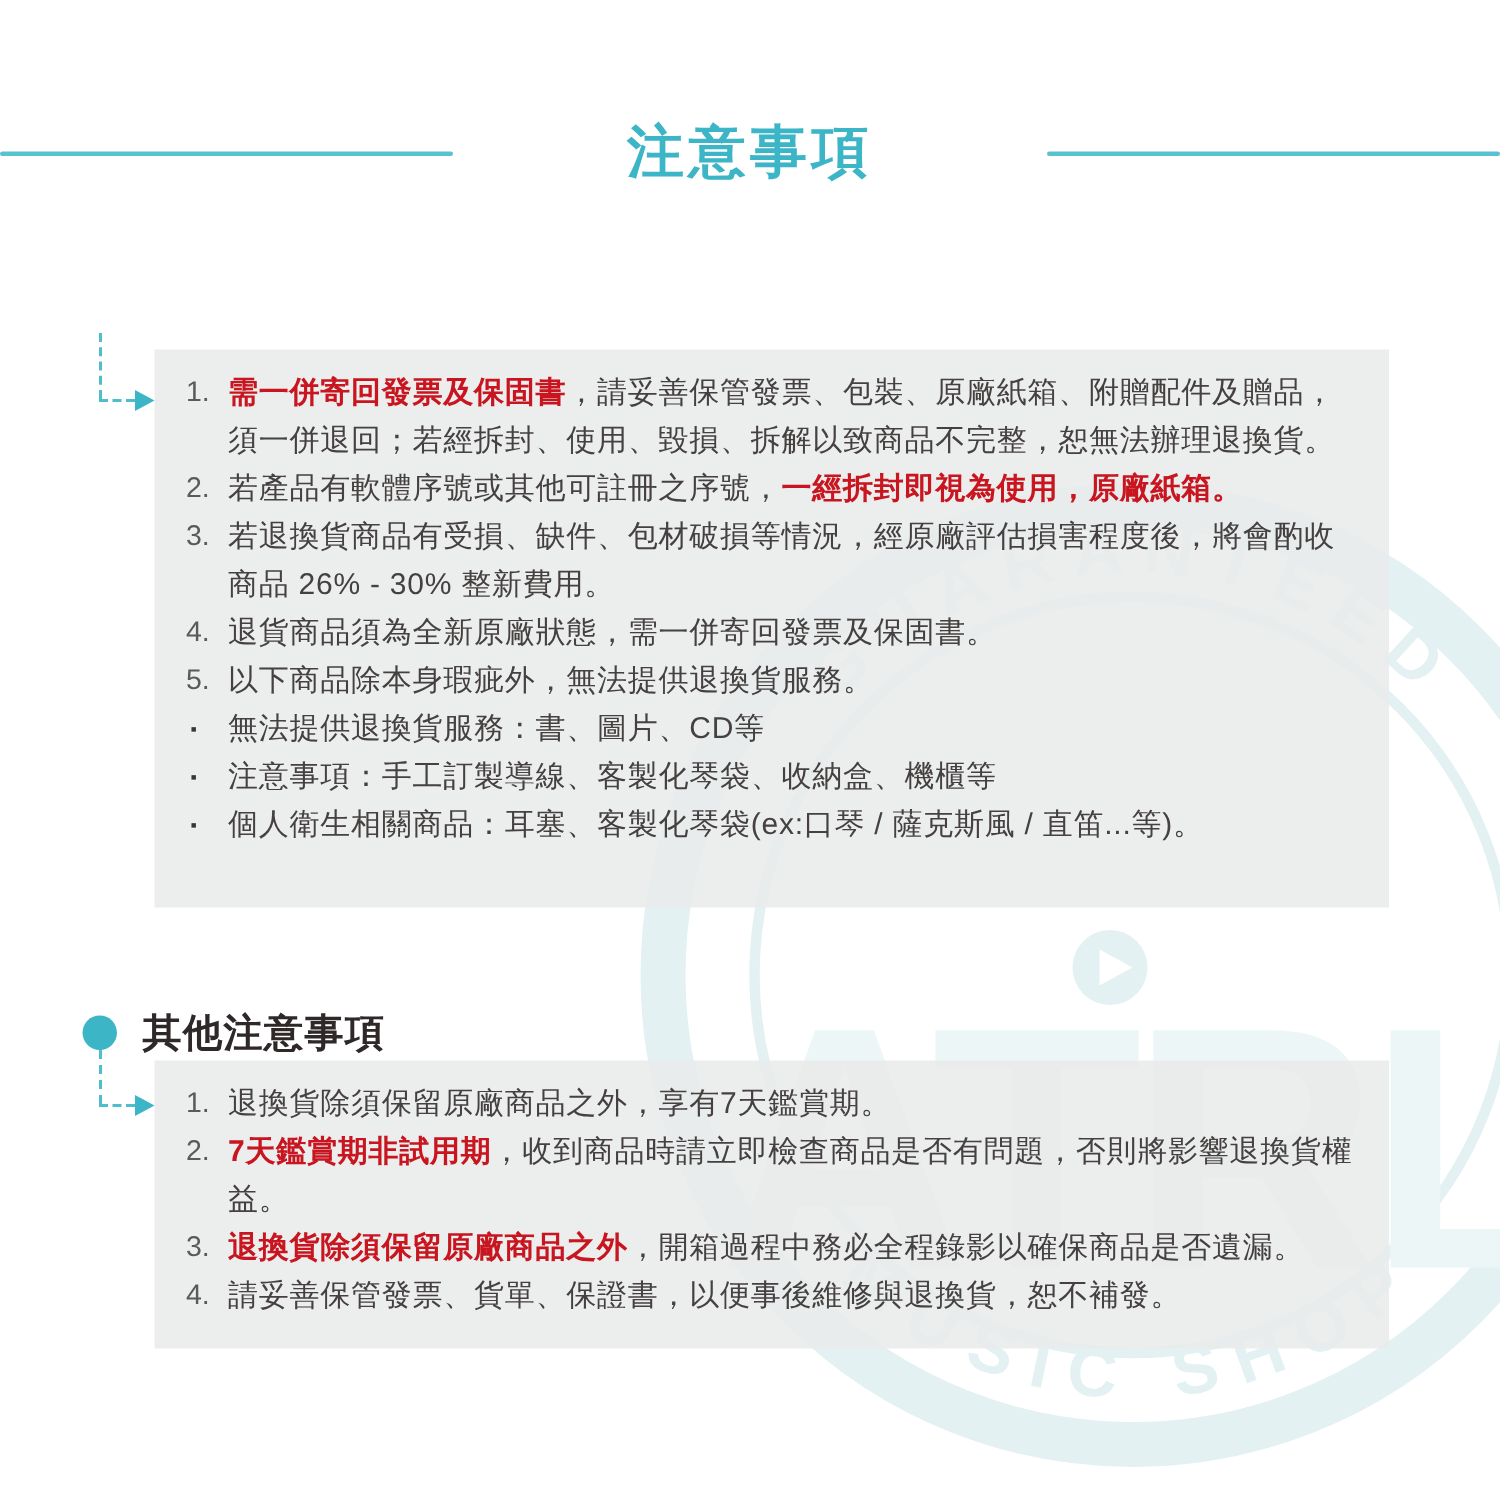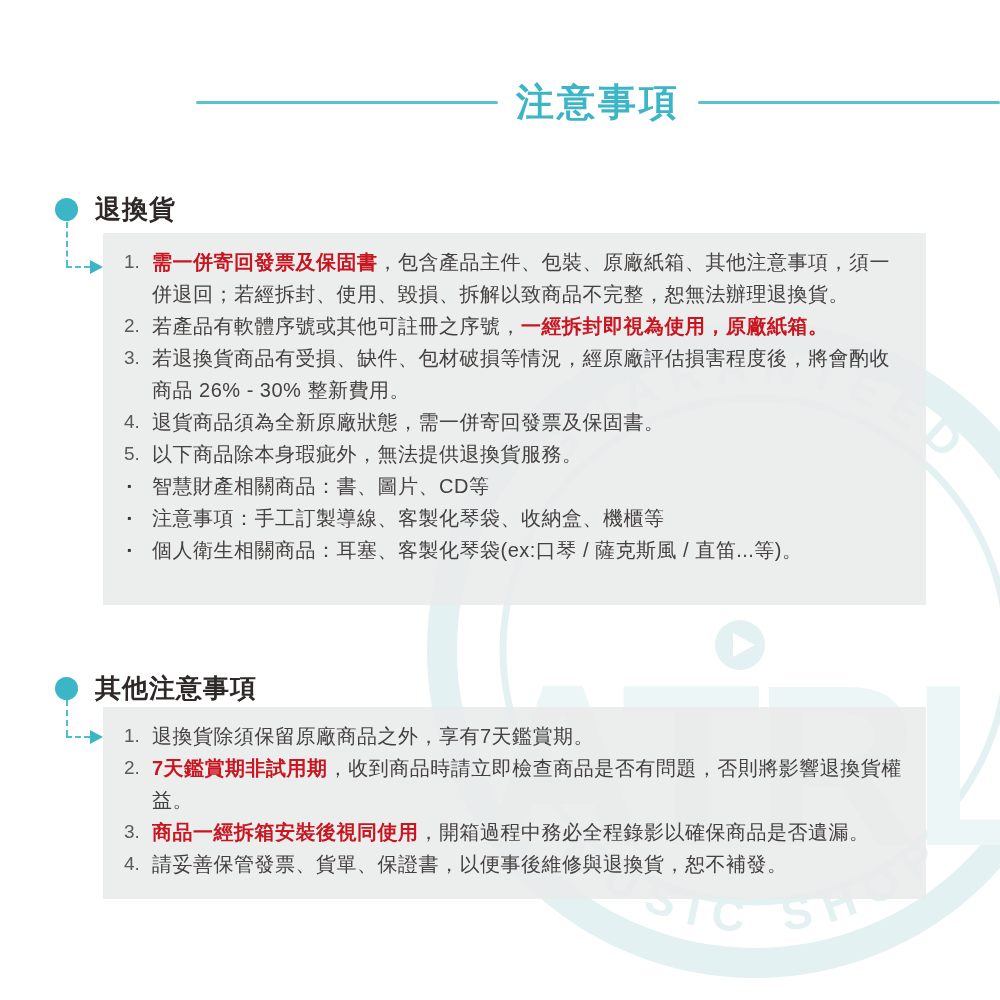--- a/index.html
+++ b/index.html
@@ -7,21 +7,21 @@
   body { font-family:"Liberation Sans","DejaVu Sans",sans-serif; }
   .page {
     position:relative; width:1000px; height:1000px; margin:0 auto;
     background:#ffffff; overflow:hidden;
   }
   
   .watermark { position:absolute; inset:0; z-index:0; pointer-events:none; }
   
   .title-row {
     position:absolute; top:82px; left:0; right:0; z-index:2;
-    display:flex; align-items:center; justify-content:flex-end; gap:18px;
+    display:flex; align-items:center; justify-content:space-between; gap:18px;
   }
   .title-rule { width:302px; height:3px; background:#58C2CF; border-radius:2px; }
   .page-title {
     font-size:38px; font-weight:bold; color:#3CB6C6; letter-spacing:3px;
     line-height:1.1; white-space:nowrap;
   }
   
   .sec-head {
     position:absolute; left:55px; z-index:2;
     display:flex; align-items:center; gap:17px;
@@ -87,51 +87,47 @@
     <circle cx="740" cy="645" r="25" fill="#E3F1F3"></circle>
     <polygon points="733,633 755,645 733,657" fill="#ffffff"></polygon>
   </svg>
 
   <div class="title-row">
     <span class="title-rule"></span>
     <h1 class="page-title">注意事項</h1>
     <span class="title-rule"></span>
   </div>
 
-  <div class="sec-head h1">
-    <span class="dot"></span>
-    <h2 class="sec-title">退換貨</h2>
-  </div>
   <div class="conn-v c1"></div>
   <div class="conn-h c1"></div>
   <div class="arrow-right a1"></div>
   <div class="notice-box b1" id="list-1">
       <div class="item">
         <span class="item-label">1.</span>
-        <span class="item-text"><span class="em">需一併寄回發票及保固書</span><span>，包含產品主件、包裝、原廠紙箱、其他注意事項，須一併退回；若經拆封、使用、毀損、拆解以致商品不完整，恕無法辦理退換貨。</span></span>
+        <span class="item-text"><span class="em">需一併寄回發票及保固書</span><span>，請妥善保管發票、包裝、原廠紙箱、附贈配件及贈品，須一併退回；若經拆封、使用、毀損、拆解以致商品不完整，恕無法辦理退換貨。</span></span>
       </div>
       <div class="item">
         <span class="item-label">2.</span>
         <span class="item-text"><span>若產品有軟體序號或其他可註冊之序號，</span><span class="em">一經拆封即視為使用，原廠紙箱。</span></span>
       </div>
       <div class="item">
         <span class="item-label">3.</span>
         <span class="item-text"><span>若退換貨商品有受損、缺件、包材破損等情況，經原廠評估損害程度後，將會酌收商品 26% - 30% 整新費用。</span></span>
       </div>
       <div class="item">
         <span class="item-label">4.</span>
         <span class="item-text"><span>退貨商品須為全新原廠狀態，需一併寄回發票及保固書。</span></span>
       </div>
       <div class="item">
         <span class="item-label">5.</span>
         <span class="item-text"><span>以下商品除本身瑕疵外，無法提供退換貨服務。</span></span>
       </div>
       <div class="item">
         <span class="item-label bullet">▪</span>
-        <span class="item-text"><span>智慧財產相關商品：書、圖片、CD等</span></span>
+        <span class="item-text"><span>無法提供退換貨服務：書、圖片、CD等</span></span>
       </div>
       <div class="item">
         <span class="item-label bullet">▪</span>
         <span class="item-text"><span>注意事項：手工訂製導線、客製化琴袋、收納盒、機櫃等</span></span>
       </div>
       <div class="item">
         <span class="item-label bullet">▪</span>
         <span class="item-text"><span>個人衛生相關商品：耳塞、客製化琴袋(ex:口琴 / 薩克斯風 / 直笛...等)。</span></span>
       </div>
     </div>
@@ -147,21 +143,21 @@
       <div class="item">
         <span class="item-label">1.</span>
         <span class="item-text"><span>退換貨除須保留原廠商品之外，享有7天鑑賞期。</span></span>
       </div>
       <div class="item">
         <span class="item-label">2.</span>
         <span class="item-text"><span class="em">7天鑑賞期非試用期</span><span>，收到商品時請立即檢查商品是否有問題，否則將影響退換貨權益。</span></span>
       </div>
       <div class="item">
         <span class="item-label">3.</span>
-        <span class="item-text"><span class="em">商品一經拆箱安裝後視同使用</span><span>，開箱過程中務必全程錄影以確保商品是否遺漏。</span></span>
+        <span class="item-text"><span class="em">退換貨除須保留原廠商品之外</span><span>，開箱過程中務必全程錄影以確保商品是否遺漏。</span></span>
       </div>
       <div class="item">
         <span class="item-label">4.</span>
         <span class="item-text"><span>請妥善保管發票、貨單、保證書，以便事後維修與退換貨，恕不補發。</span></span>
       </div>
     </div>
 
 </div>
 
 </body></html>

